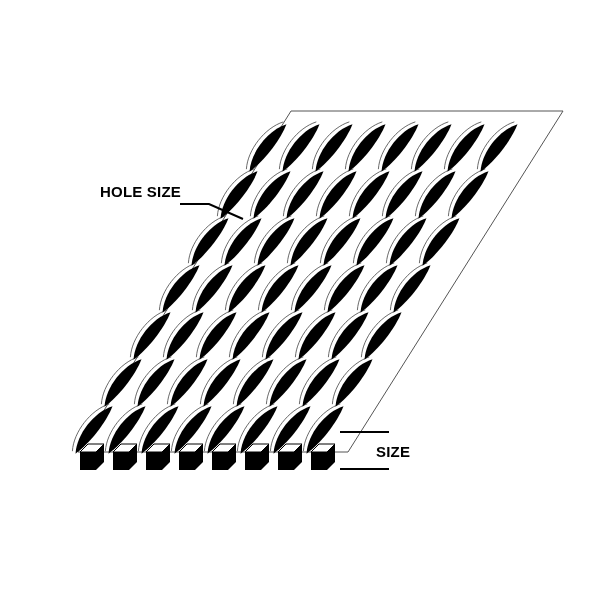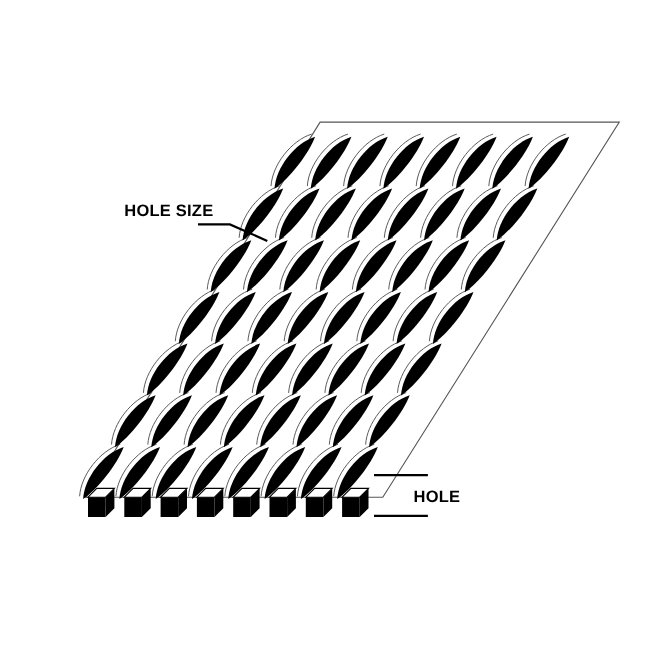--- a/index.html
+++ b/index.html
@@ -1,19 +1,19 @@
 <!DOCTYPE html>
 <html><head>
 <meta charset="utf-8">
 <style>
   html,body{margin:0;padding:0;background:#ffffff;}
   body{width:600px;height:600px;position:relative;overflow:hidden;font-family:"Liberation Sans",sans-serif;}
   #diagram{position:absolute;left:0;top:0;width:600px;height:600px;}
   .label{position:absolute;font-family:"Liberation Sans",sans-serif;font-weight:bold;font-size:15px;color:#000;letter-spacing:0.2px;white-space:nowrap;}
-  #hole-size-label{left:113px;top:183px;}
+  #hole-size-label{left:100px;top:183px;}
   #gauge-label{left:376px;top:443px;}
 </style>
 </head>
 <body>
 
 <svg id="diagram" viewBox="0 0 600 600" xmlns="http://www.w3.org/2000/svg">
   <g id="sheet-outline">
       <path d="M78 452 L291 111 L563 111 L348 452 Z" fill="#ffffff" stroke="#555555" stroke-width="1"></path>
     </g>
   <g id="holes">
@@ -287,13 +287,13 @@
   <g>
     <path d="M180 204 L209 204 L243 219" stroke="#000" stroke-width="2" fill="none"></path>
   </g>
   <g>
     <line x1="340" y1="432" x2="389" y2="432" stroke="#000" stroke-width="2"></line>
     <line x1="340" y1="469" x2="389" y2="469" stroke="#000" stroke-width="2"></line>
   </g>
 </svg>
 
 <div class="label" id="hole-size-label">HOLE SIZE</div>
-<div class="label" id="gauge-label">HOLE</div>
+<div class="label" id="gauge-label">SIZE</div>
 
 </body></html>

